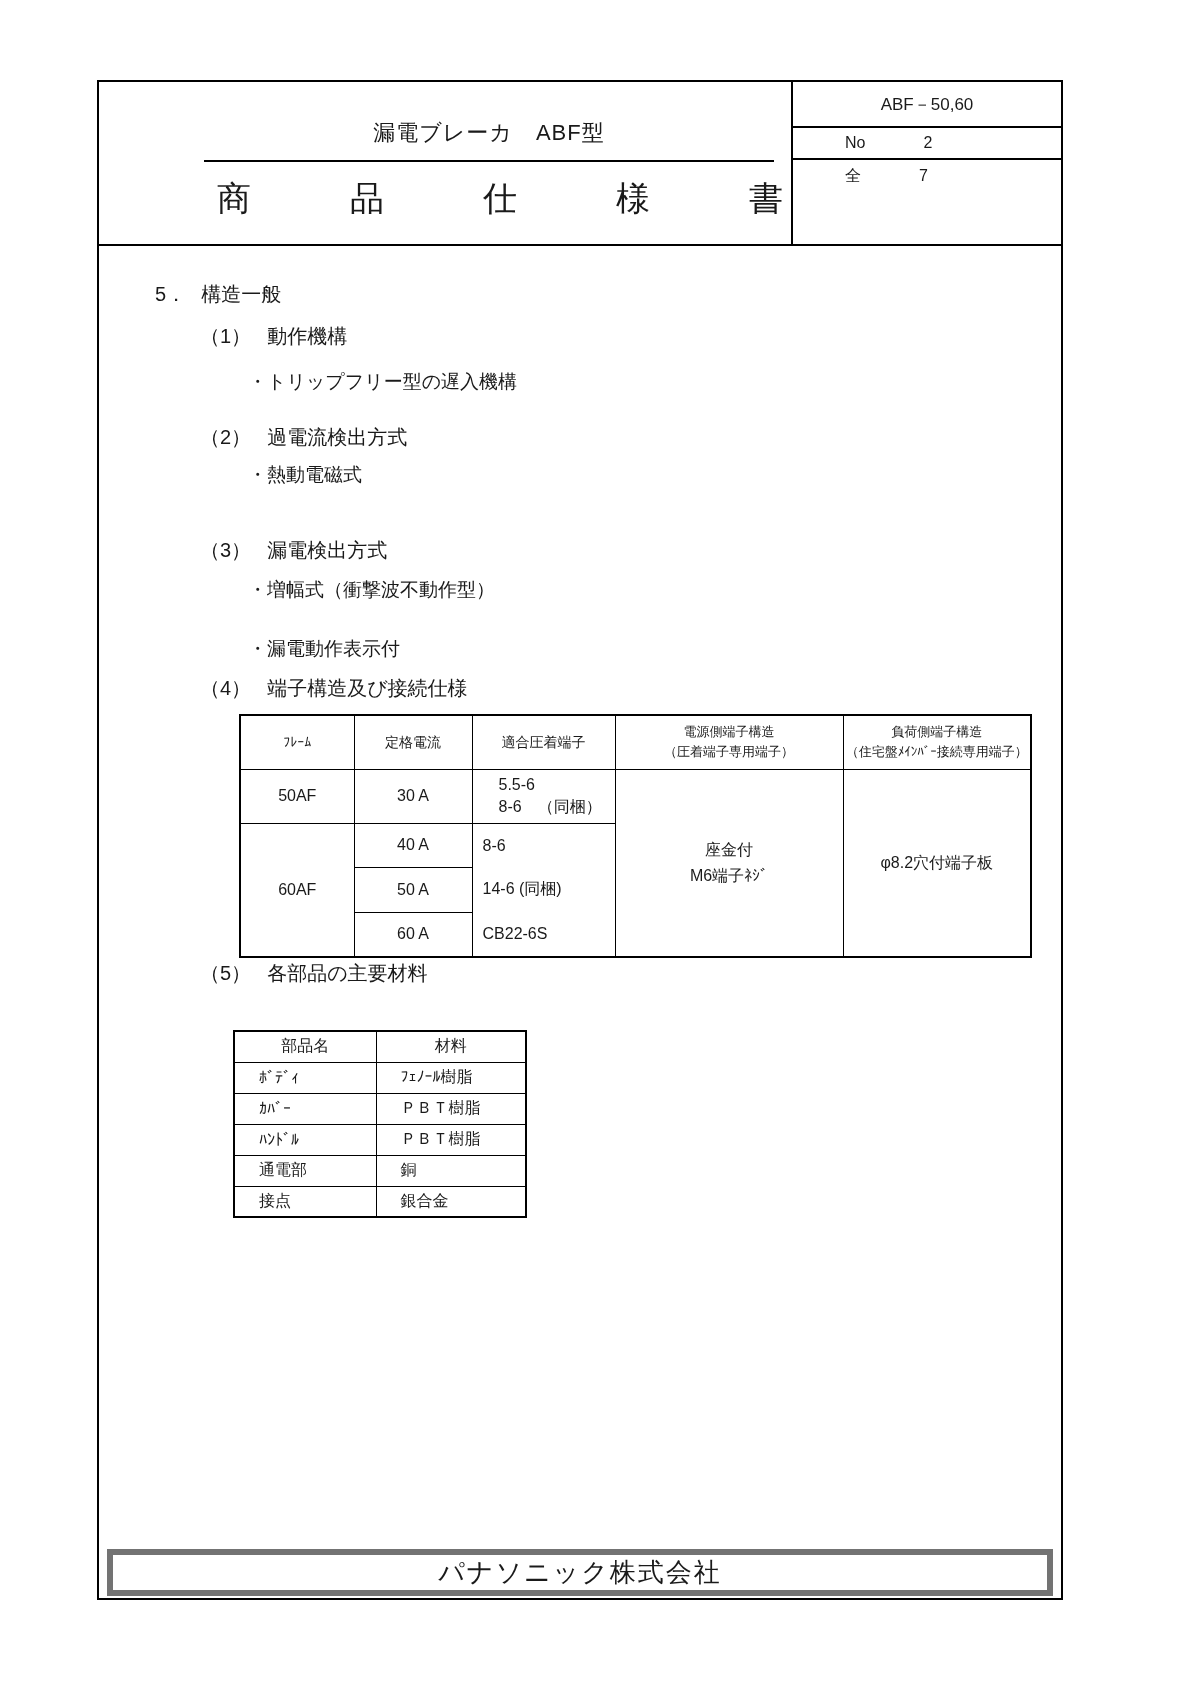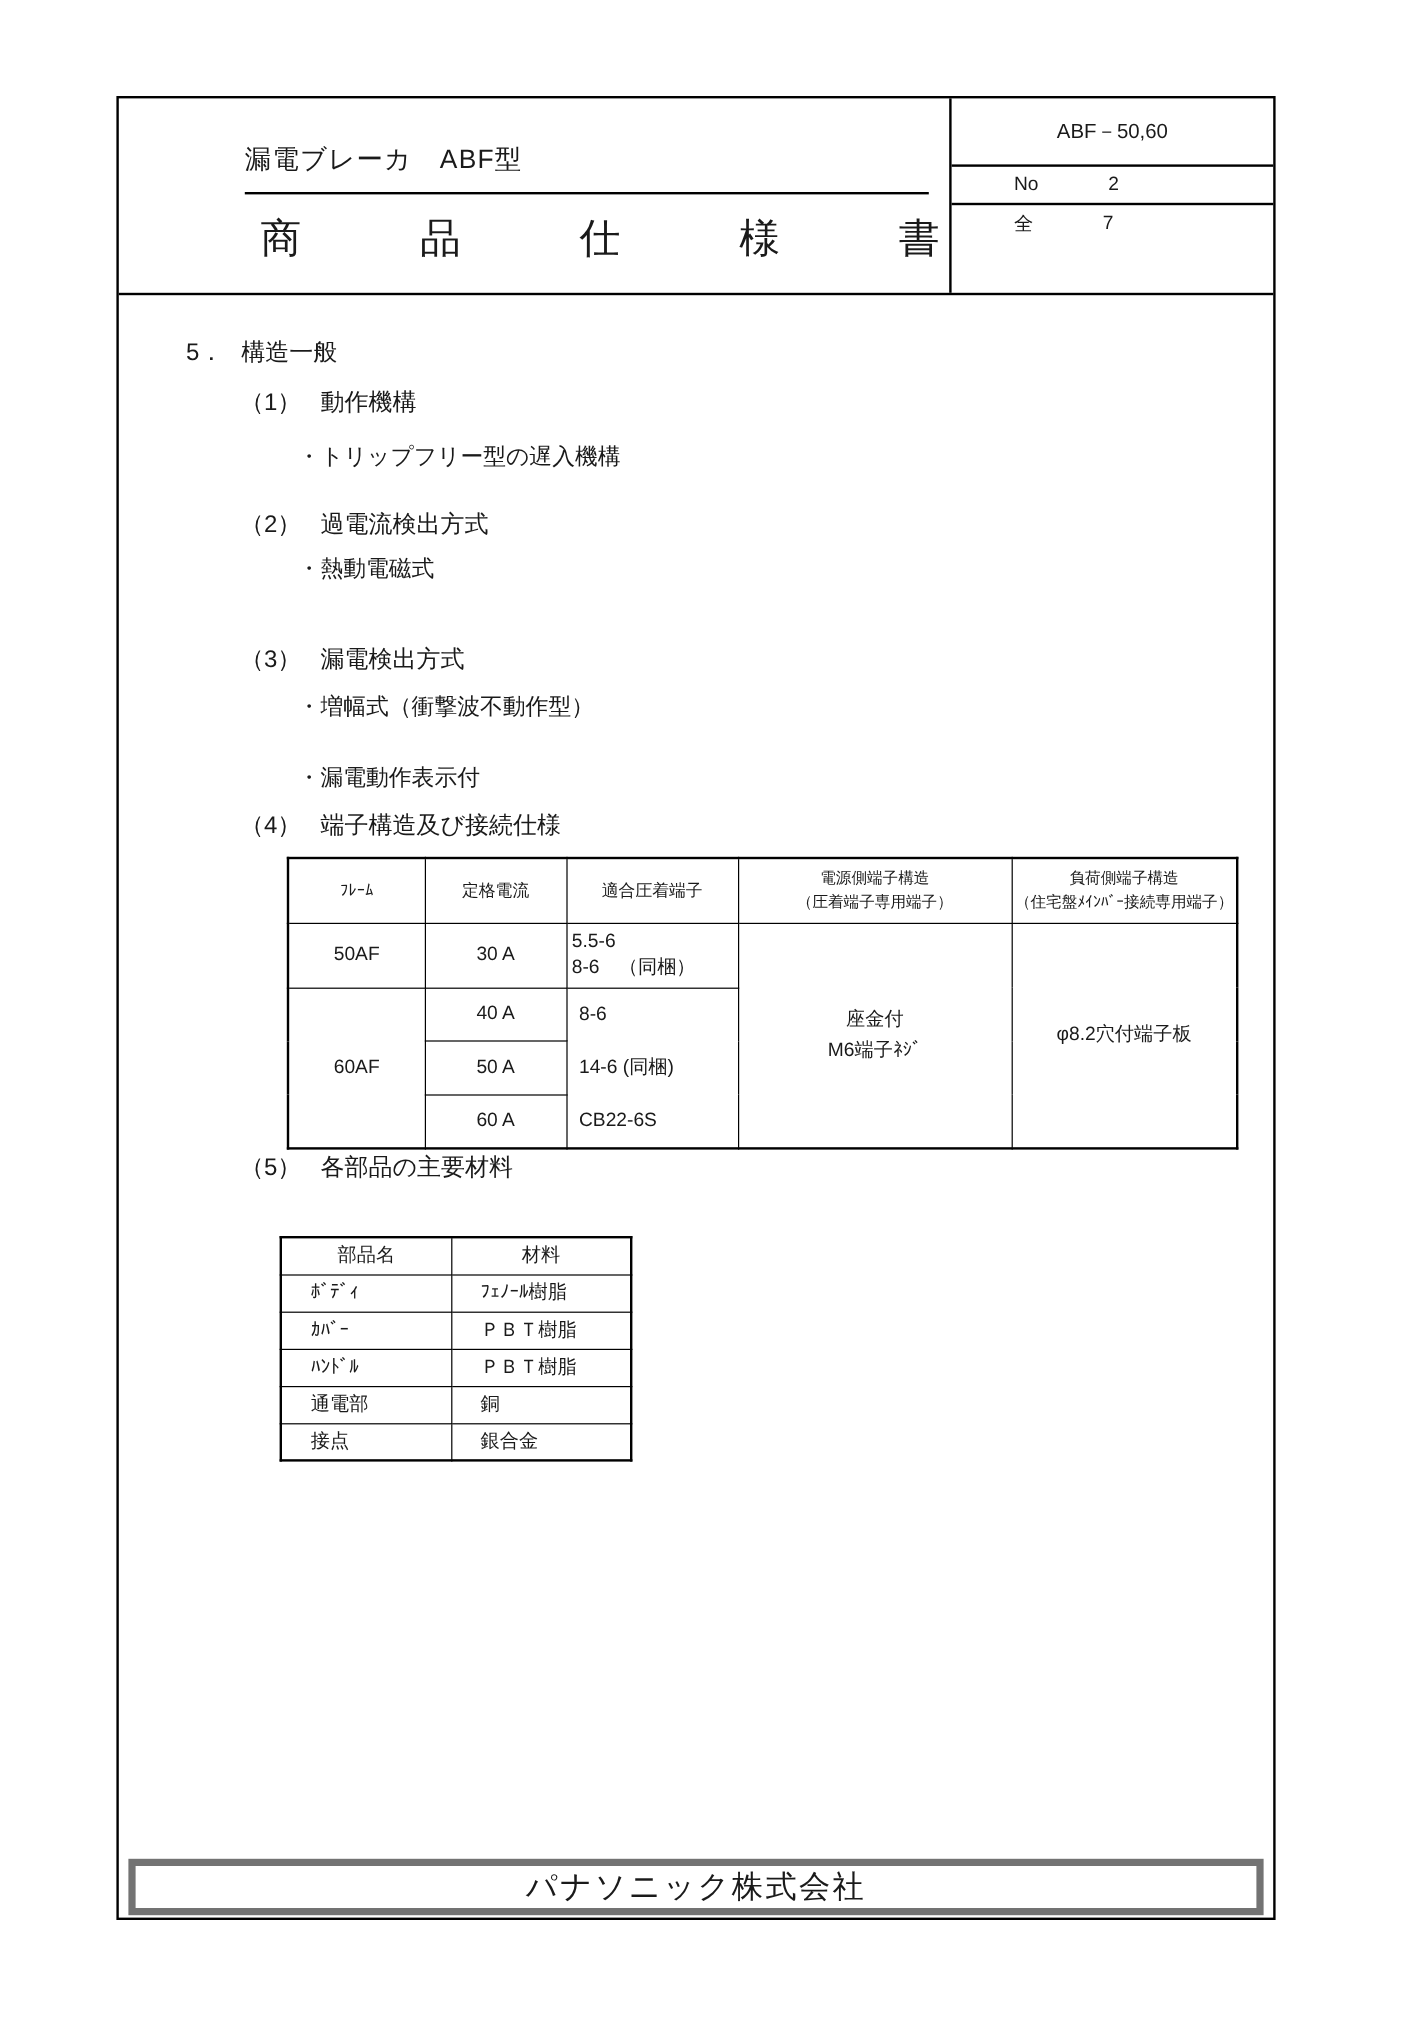--- a/index.html
+++ b/index.html
@@ -19,38 +19,39 @@
   
   .hdr {
     position: absolute; top: 0; left: 0; right: 0;
     height: 164px;
     border-bottom: 2px solid #000;
     display: flex;
   }
   .hdr-title-cell { width: 692px; position: relative; }
   .product-line {
     position: absolute; left: 105px; top: 36px; width: 570px;
+    text-align: center;
     font-size: 22px; letter-spacing: 1px;
   }
   .title-underline {
     position: absolute; left: 105px; top: 78px; width: 570px;
     border-top: 2px solid #000;
   }
   .doc-title {
     position: absolute; left: 118px; top: 94px; width: 566px;
     display: flex; justify-content: space-between;
     font-size: 34px;
   }
   .hdr-meta {
     flex: 1;
     border-left: 2px solid #000;
     display: flex; flex-direction: column;
   }
   .meta-row-model {
-    height: 57px;
+    height: 46px;
     border-bottom: 2px solid #000;
     display: flex; align-items: center; justify-content: center;
     font-size: 17px;
   }
   .meta-row {
     height: 32px;
     display: flex; align-items: center;
     padding-left: 52px;
     font-size: 16px;
   }
@@ -63,21 +64,21 @@
   .bullet   { font-size: 19px; }
   
   table { border-collapse: collapse; border: 2px solid #000; table-layout: fixed; }
   th, td { border: 1.5px solid #000; font-weight: normal; padding: 0; }
   .t1 { position: absolute; left: 140px; top: 632px; width: 791px; }
   .t1 th { font-size: 14px; height: 54px; text-align: center; vertical-align: middle; line-height: 20px; }
   .t1 th.small { font-size: 13px; }
   .t1 td { font-size: 16px; text-align: center; vertical-align: middle; }
   .t1 .row1 td { height: 54px; }
   .t1 .rowN td { height: 44px; }
-  .t1 td.crimp { text-align: left; padding-left: 4px; line-height: 22px; margin-left: 12px; }
+  .t1 td.crimp { text-align: left; padding-left: 26px; line-height: 22px; margin-left: 12px; }
   .t1 td.crimp-merge { text-align: left; vertical-align: top; margin-left: 12px; }
   .t1 .crimp-sub { height: 44px; display: flex; align-items: center; padding-left: 10px; }
   .t1 td.mergev { vertical-align: middle; line-height: 26px; }
   
   .t2 { position: absolute; left: 134px; top: 948px; width: 292px; }
   .t2 th { font-size: 16px; height: 31px; text-align: center; vertical-align: middle; }
   .t2 td { font-size: 16px; height: 31px; text-align: left; vertical-align: middle; padding-left: 24px; }
   
   .footer-box {
     position: absolute; left: 8px; right: 8px; top: 1467px; height: 47px;

